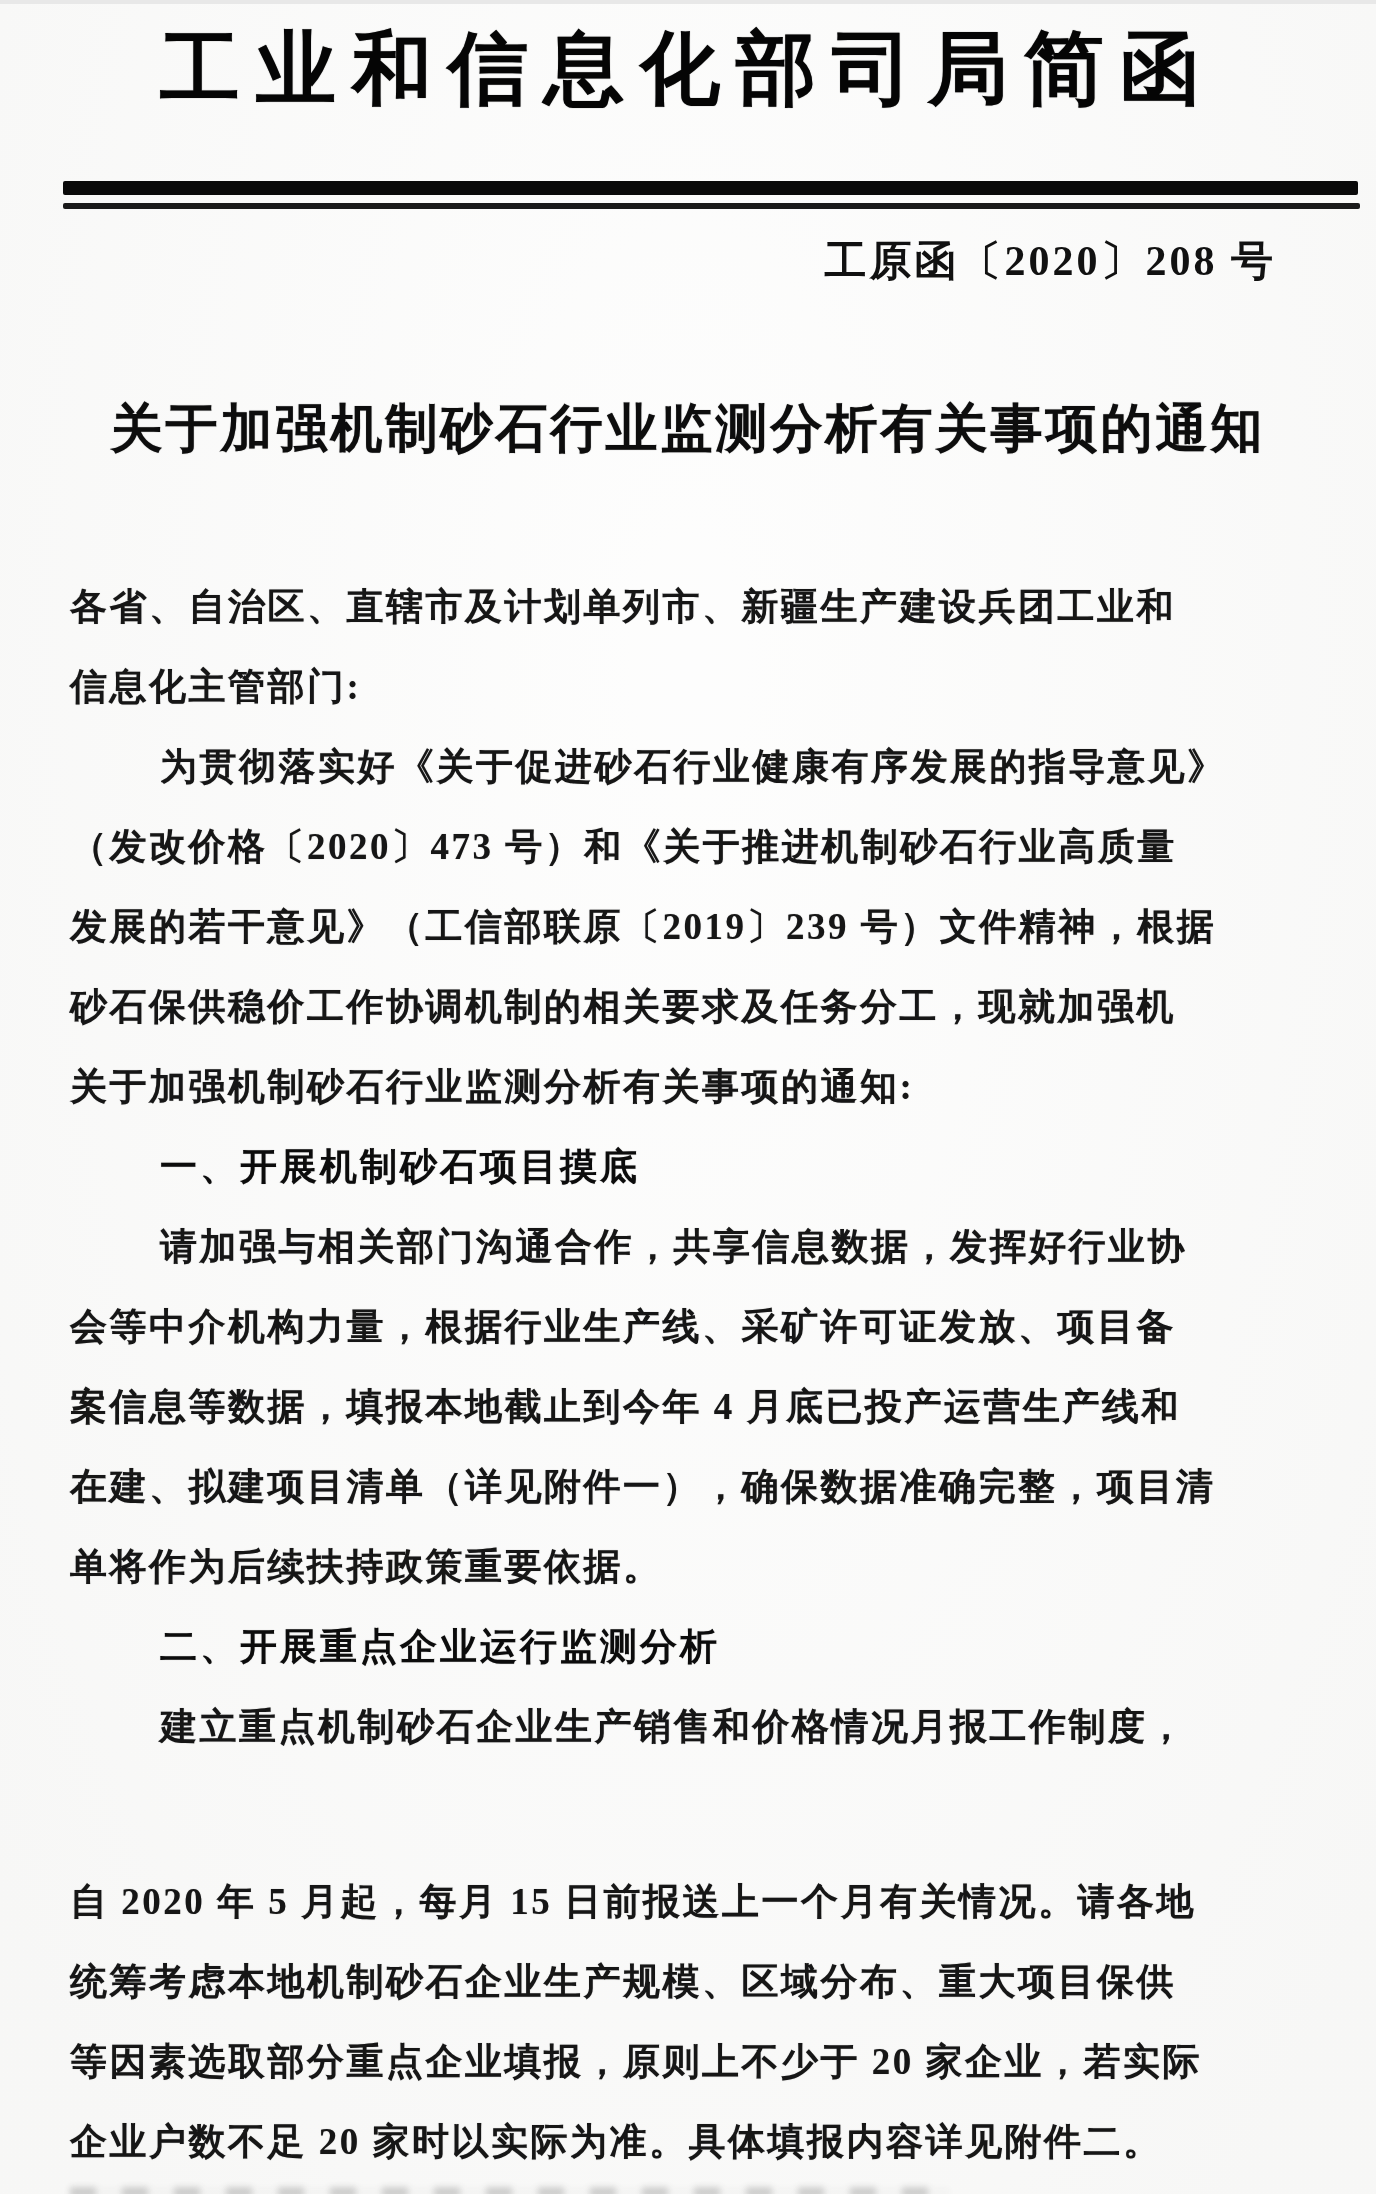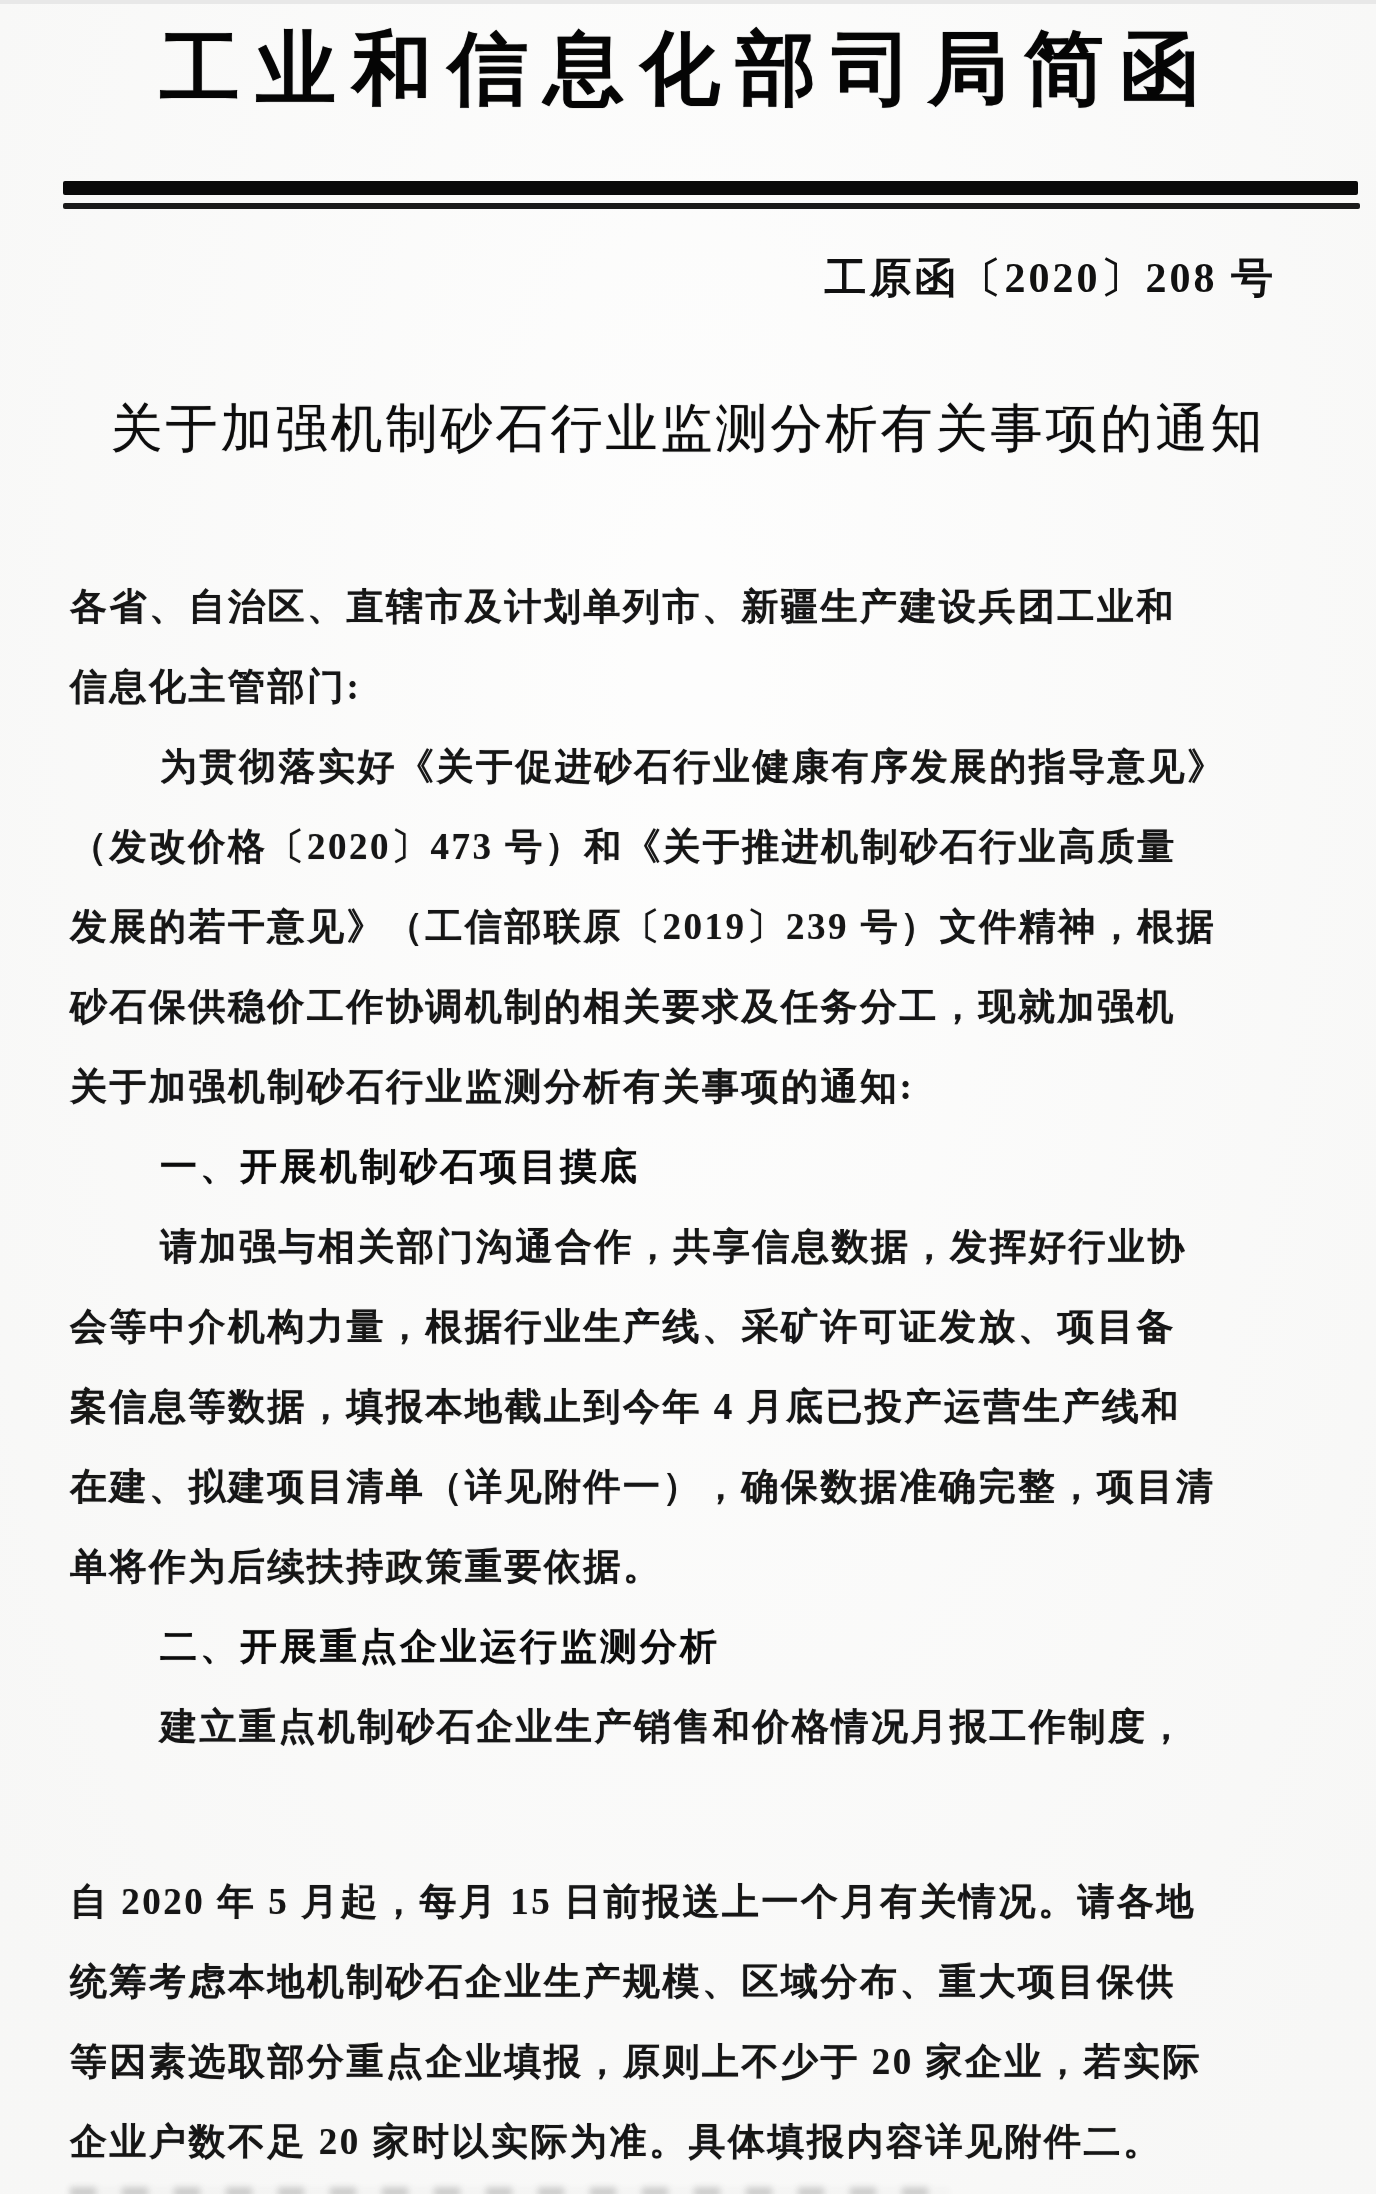--- a/index.html
+++ b/index.html
@@ -45,39 +45,39 @@
     position: absolute;
     top: 199px;
     left: 63px;
     right: 16px;
     height: 6px;
     background: #1a1a1a;
     border-radius: 2px;
   }
   .doc-number {
     position: absolute;
-    top: 246px;
+    top: 229px;
     right: 100px;
     font-family: "Liberation Serif", "DejaVu Serif", serif;
     font-size: 42px;
     font-weight: bold;
     letter-spacing: 3px;
     color: #111;
     white-space: nowrap;
   }
   .doc-title {
     position: absolute;
     top: 390px;
     left: 0;
     width: 100%;
     margin: 0;
     text-align: center;
     font-family: "Liberation Sans", "DejaVu Sans", sans-serif;
     font-size: 52px;
-    font-weight: normal;
+    font-weight: bold;
     letter-spacing: 3px;
     color: #0d0d0d;
     white-space: nowrap;
     text-shadow: 0 0 1px rgba(0,0,0,0.5);
   }
   .body-block {
     position: absolute;
     top: 563px;
     left: 70px;
     right: 58px;

